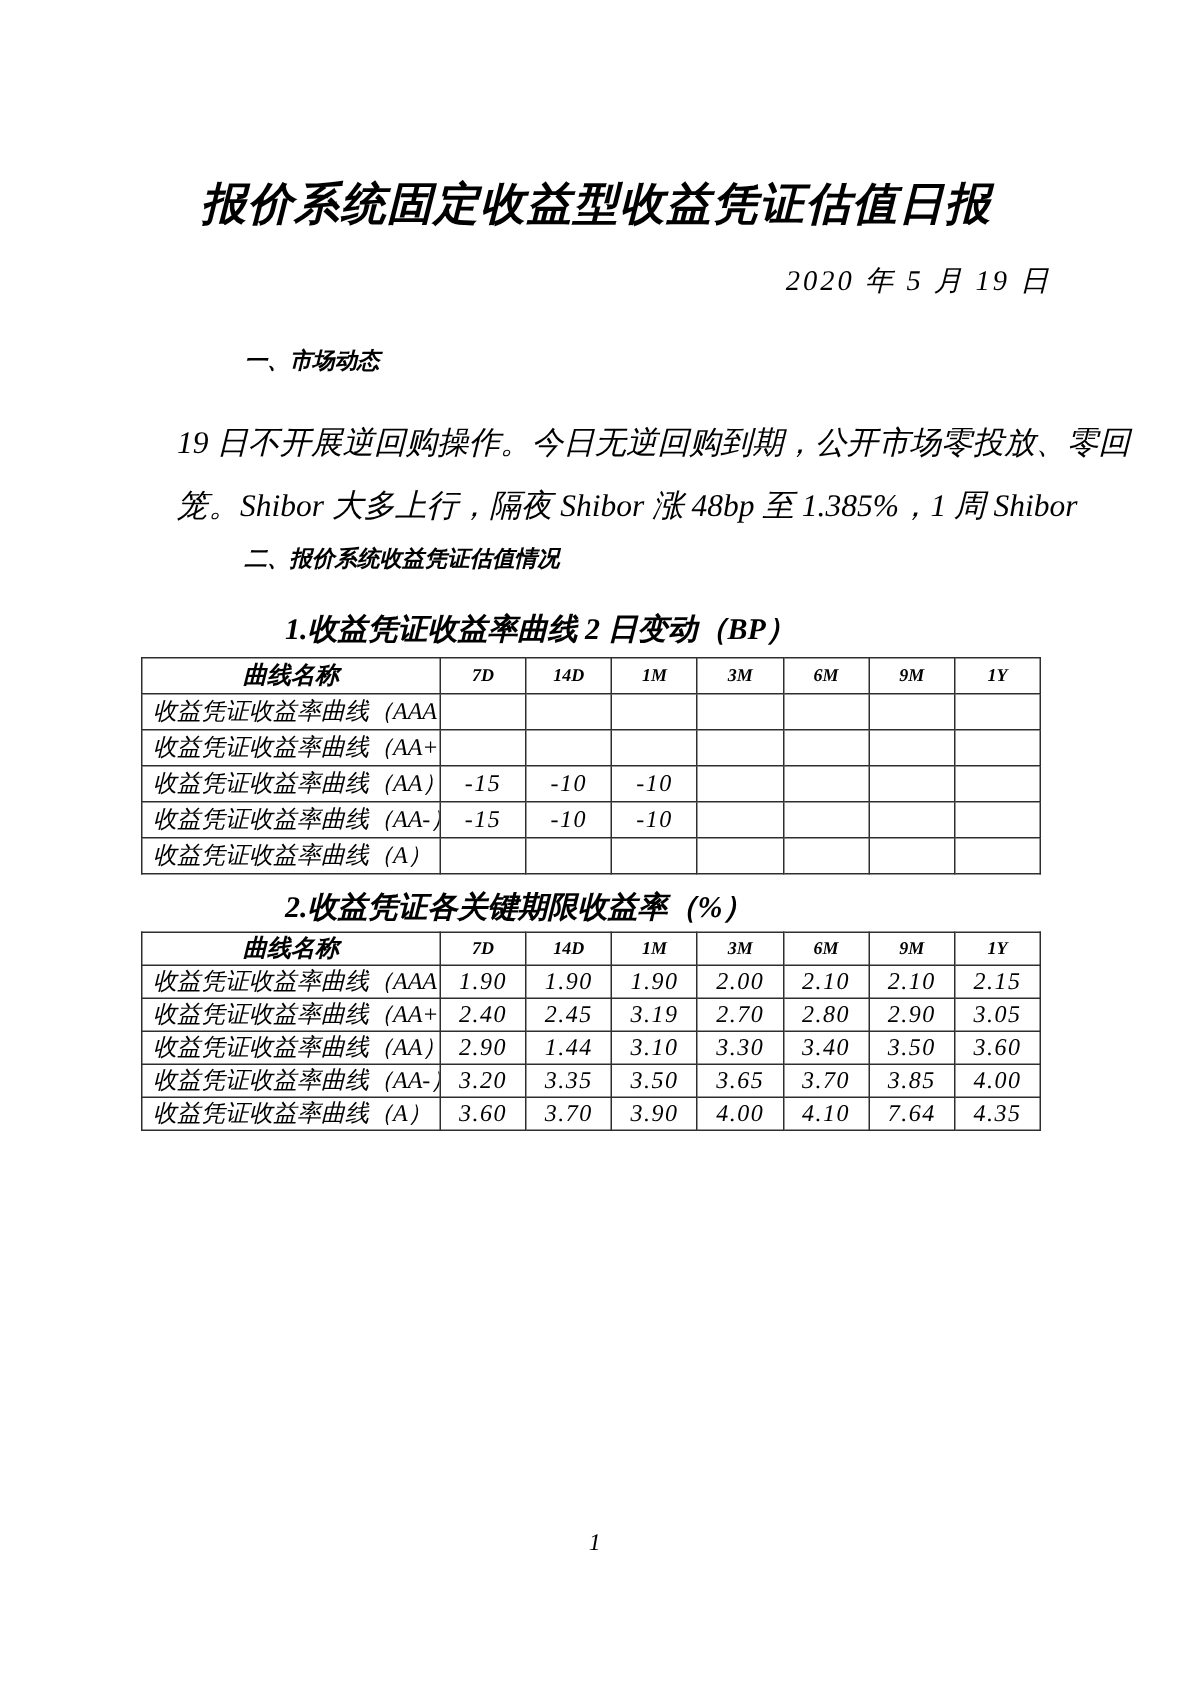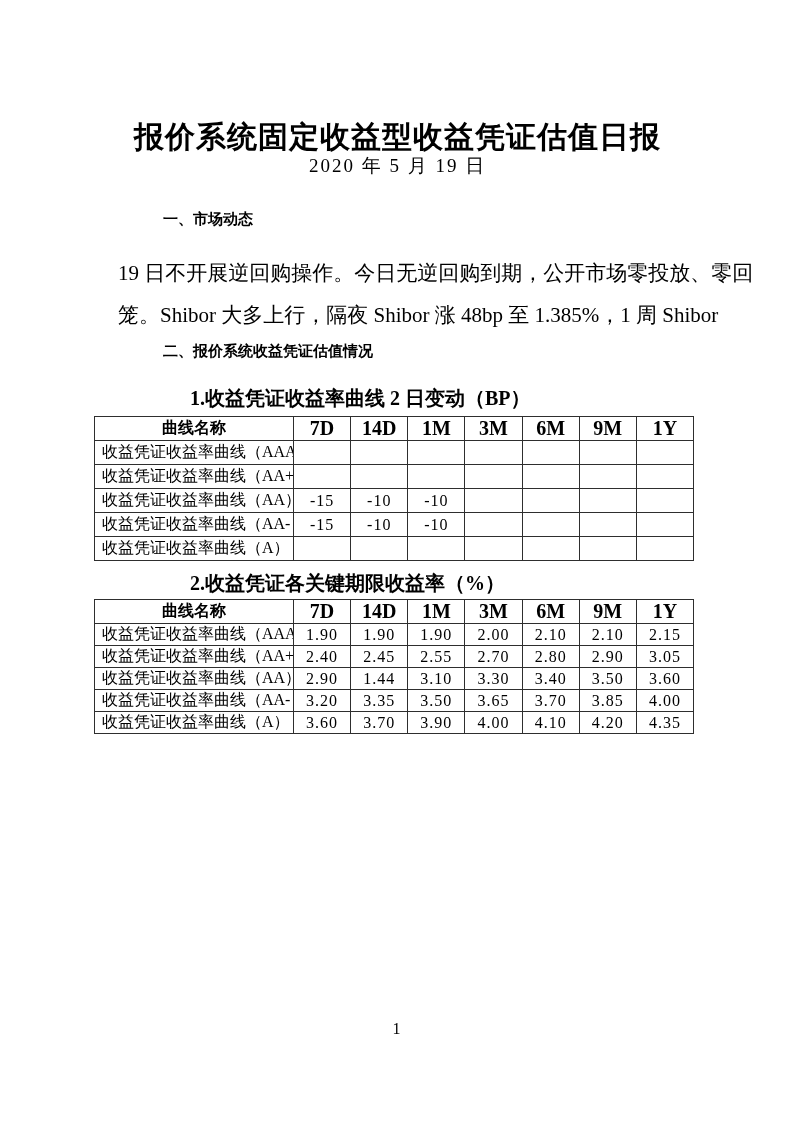--- a/index.html
+++ b/index.html
@@ -10,32 +10,34 @@
   .page {
     position: relative;
     width: 793px;
     height: 1122px;
     background: #ffffff;
     overflow: hidden;
     box-sizing: border-box;
     padding: 0 92px 16px 94px;
     color: #000;
     font-family: "Liberation Serif", "DejaVu Serif", serif;
+    font-style: italic;
   }
   .doc-title {
     margin: 120px 0 0 0;
     text-align: center;
     font-family: "Liberation Sans", "DejaVu Sans", sans-serif;
     font-weight: bold;
     font-size: 30px;
     line-height: 34px;
     letter-spacing: 1px;
   }
   .doc-date {
-    text-align: center;
+    margin-top: 22px;
+    text-align: right;
     font-size: 19px;
     line-height: 24px;
     letter-spacing: 2px;
   }
   .sec-heading {
     margin: 28px 0 0 69px;
     font-family: "Liberation Sans", "DejaVu Sans", sans-serif;
     font-weight: bold;
     font-size: 15px;
     line-height: 26px;
@@ -84,21 +86,21 @@
     text-align: center;
     overflow: hidden;
     white-space: nowrap;
   }
   table.tbl.second th, table.tbl.second td {
     height: 21px;
   }
   table.tbl th {
     font-family: "Liberation Serif", "DejaVu Serif", serif;
     font-weight: bold;
-    font-size: 20px;
+    font-size: 12px;
   }
   table.tbl th.first {
     font-family: "Liberation Sans", "DejaVu Sans", sans-serif;
     font-size: 16px;
     width: 198px;
   }
   table.tbl td.lbl {
     text-align: left;
     padding-left: 7px;
     font-size: 16px;
@@ -221,21 +223,21 @@
       <td class="num">1.90</td>
       <td class="num">2.00</td>
       <td class="num">2.10</td>
       <td class="num">2.10</td>
       <td class="num">2.15</td>
     </tr>
     <tr>
       <td class="lbl">收益凭证收益率曲线（AA+）</td>
       <td class="num">2.40</td>
       <td class="num">2.45</td>
-      <td class="num">2.55</td>
+      <td class="num">3.19</td>
       <td class="num">2.70</td>
       <td class="num">2.80</td>
       <td class="num">2.90</td>
       <td class="num">3.05</td>
     </tr>
     <tr>
       <td class="lbl">收益凭证收益率曲线（AA）</td>
       <td class="num">2.90</td>
       <td class="num">1.44</td>
       <td class="num">3.10</td>
@@ -254,21 +256,21 @@
       <td class="num">3.85</td>
       <td class="num">4.00</td>
     </tr>
     <tr>
       <td class="lbl">收益凭证收益率曲线（A）</td>
       <td class="num">3.60</td>
       <td class="num">3.70</td>
       <td class="num">3.90</td>
       <td class="num">4.00</td>
       <td class="num">4.10</td>
-      <td class="num">4.20</td>
+      <td class="num">7.64</td>
       <td class="num">4.35</td>
     </tr>
   </tbody>
     </table>
 
   <div class="page-number">1</div>
 
 </div>
 
 </body></html>

